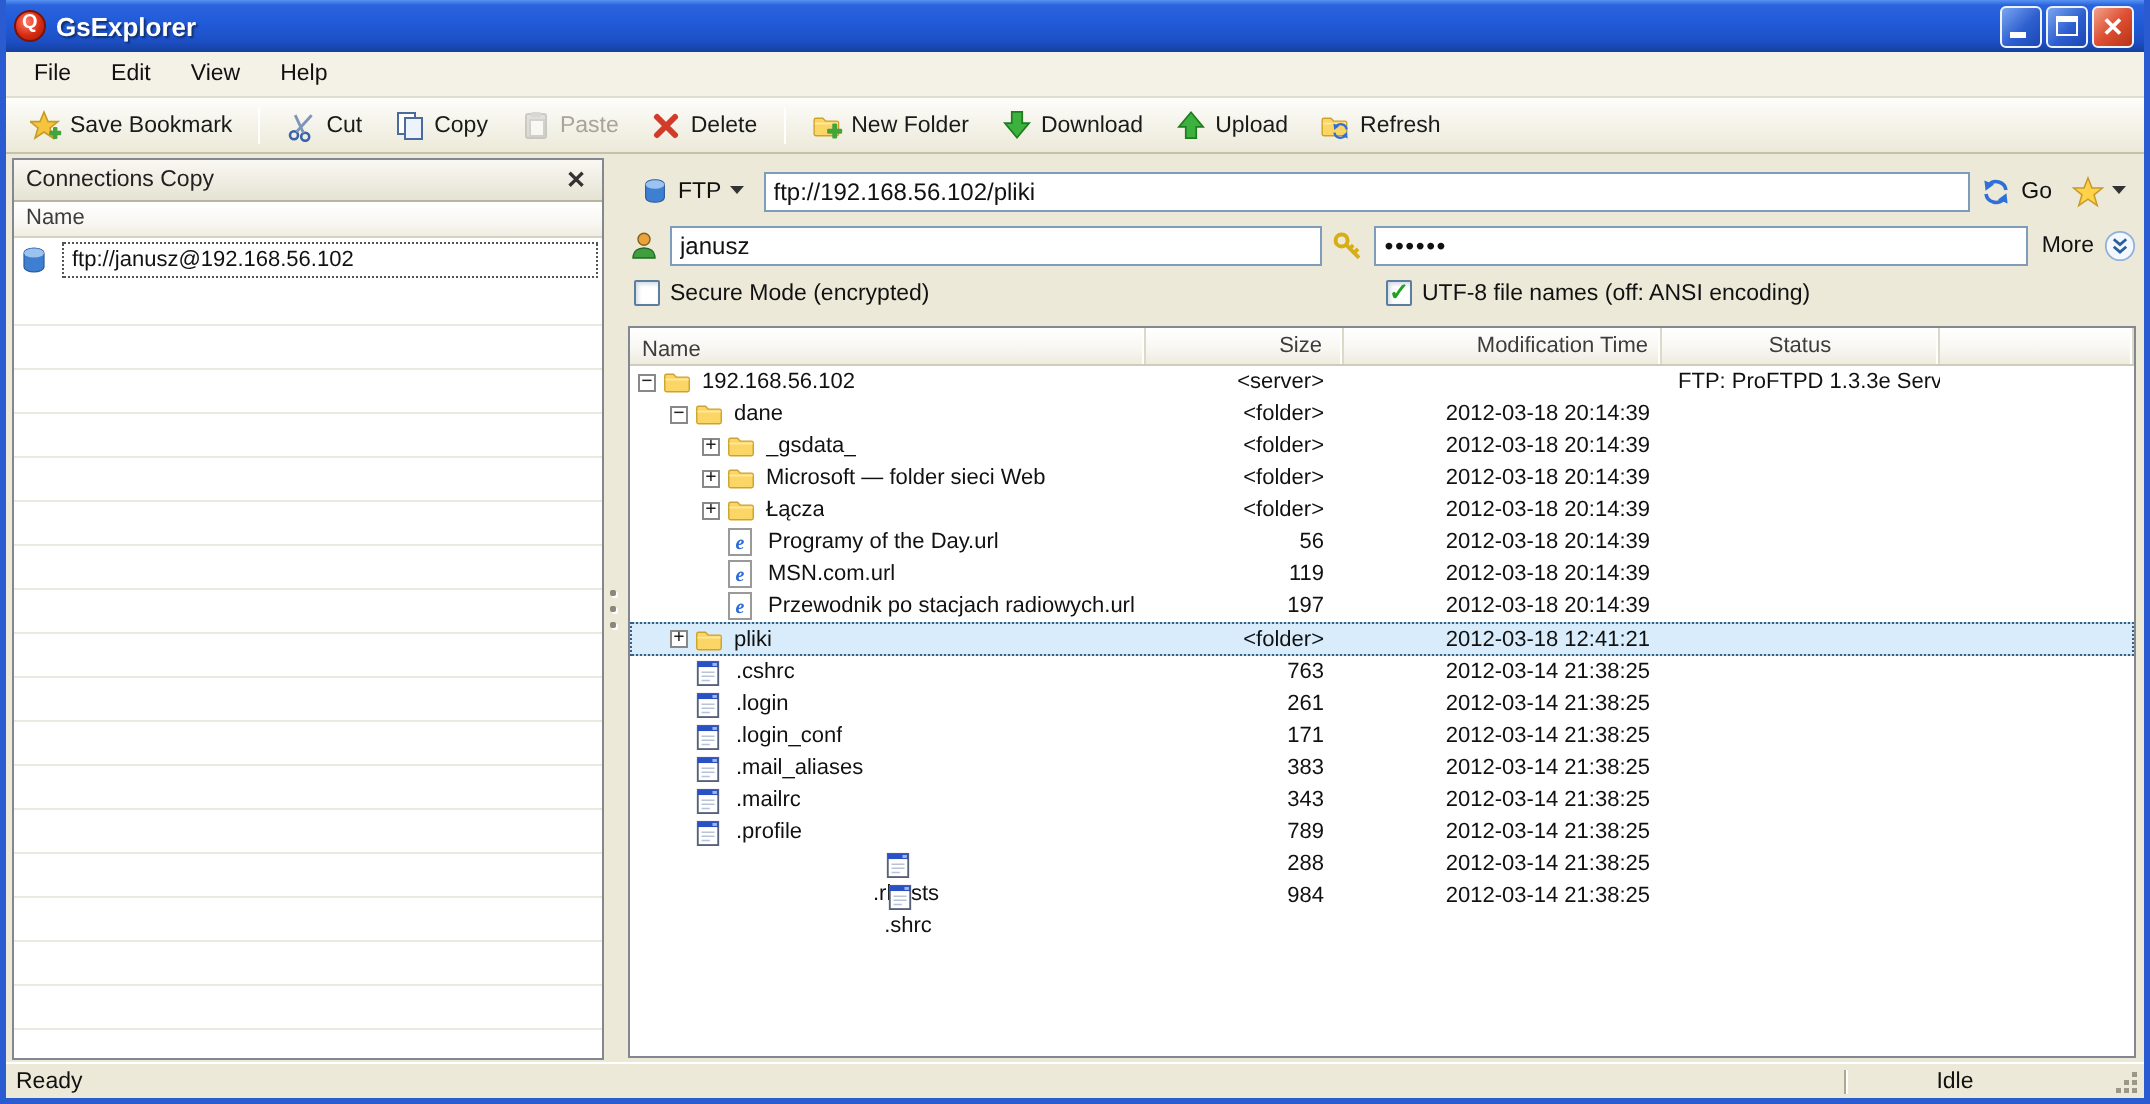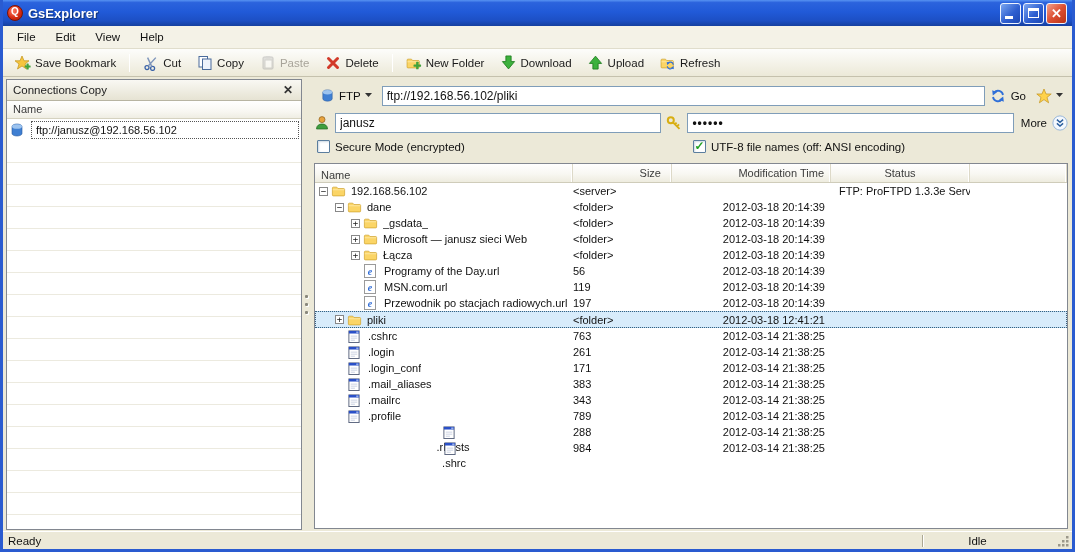--- a/index.html
+++ b/index.html
@@ -94,21 +94,21 @@
     display:flex; flex-direction:column; overflow:hidden; }
   .t-header { height:19px; flex:0 0 19px; display:flex;
     background:linear-gradient(#ffffff,#f8f7f2 55%,#eeecdf); border-bottom:1px solid #cfccba; }
   .th { font-size:11px; color:#3c3c3c; padding:3px 8px 0 6px; border-right:1px solid #ddd9c8;
     box-shadow:-1px 0 0 #fff inset; white-space:nowrap; overflow:hidden; }
   .t-body { flex:1; overflow:hidden; }
   .t-row { height:16px; display:flex; align-items:center; font-size:11px; color:#111; cursor:default; }
   .t-row.sel { background:#d8ecfb; outline:1px dotted #39617f; outline-offset:-1px;
     border-top:1px solid #b3d7f1; border-bottom:1px solid #b3d7f1; height:17px; }
   .c-name { flex:0 0 258px; display:flex; align-items:center; overflow:hidden; white-space:nowrap; }
-  .c-size { flex:0 0 99px; text-align:left; padding-right:10px; }
+  .c-size { flex:0 0 99px; text-align:right; padding-right:10px; }
   .c-mtime { flex:0 0 159px; text-align:right; padding-right:6px; }
   .c-status { flex:0 0 139px; padding-left:8px; overflow:hidden; white-space:nowrap;text-align:center; }
   .c-fill { flex:1; }
   .th.c-size, .th.c-mtime { text-align:right; }
   .exp { width:9px; height:9px; flex:0 0 9px; border:1px solid #888; background:#fff; margin-right:3px;
     font-size:9px; line-height:7px; text-align:center; color:#222;
     font-family:"DejaVu Sans Mono",monospace; cursor:pointer; }
   .exp-sp { width:13px; flex:0 0 13px; }
   .fi { width:16px; height:14px; flex:0 0 16px; margin-right:4px; display:inline-flex; align-items:center; }
   .fname { white-space:nowrap; overflow:hidden; }
@@ -421,21 +421,21 @@
             </div>
             <div class="t-row">
               <div class="c-name" style="padding-left: 36px;">
                 <span class="exp">+</span>
                 <span class="fi">
                   <svg viewBox="0 0 16 16" width="15" height="14">
                     <path d="M1 4.6 C1 4 1.4 3.6 2 3.6 H6 L7.5 5.2 H14 C14.6 5.2 15 5.6 15 6.2 V12.6 C15 13.2 14.6 13.6 14 13.6 H2 C1.4 13.6 1 13.2 1 12.6 Z" fill="#fbd566" stroke="#cfa12b" stroke-width="0.8"></path>
                     <path d="M1.4 6.6 H14.6" stroke="#fde9a8" stroke-width="1"></path>
                   </svg>
                 </span>
-                <span class="fname">Microsoft — janusz sieci Web</span>
+                <span class="fname">Microsoft — folder sieci Web</span>
               </div>
               <div class="c-size">&lt;folder&gt;</div>
               <div class="c-mtime">2012-03-18 20:14:39</div>
               <div class="c-status"></div>
               <div class="c-fill"></div>
             </div>
             <div class="t-row">
               <div class="c-name" style="padding-left: 36px;">
                 <span class="exp">+</span>
                 <span class="fi">

